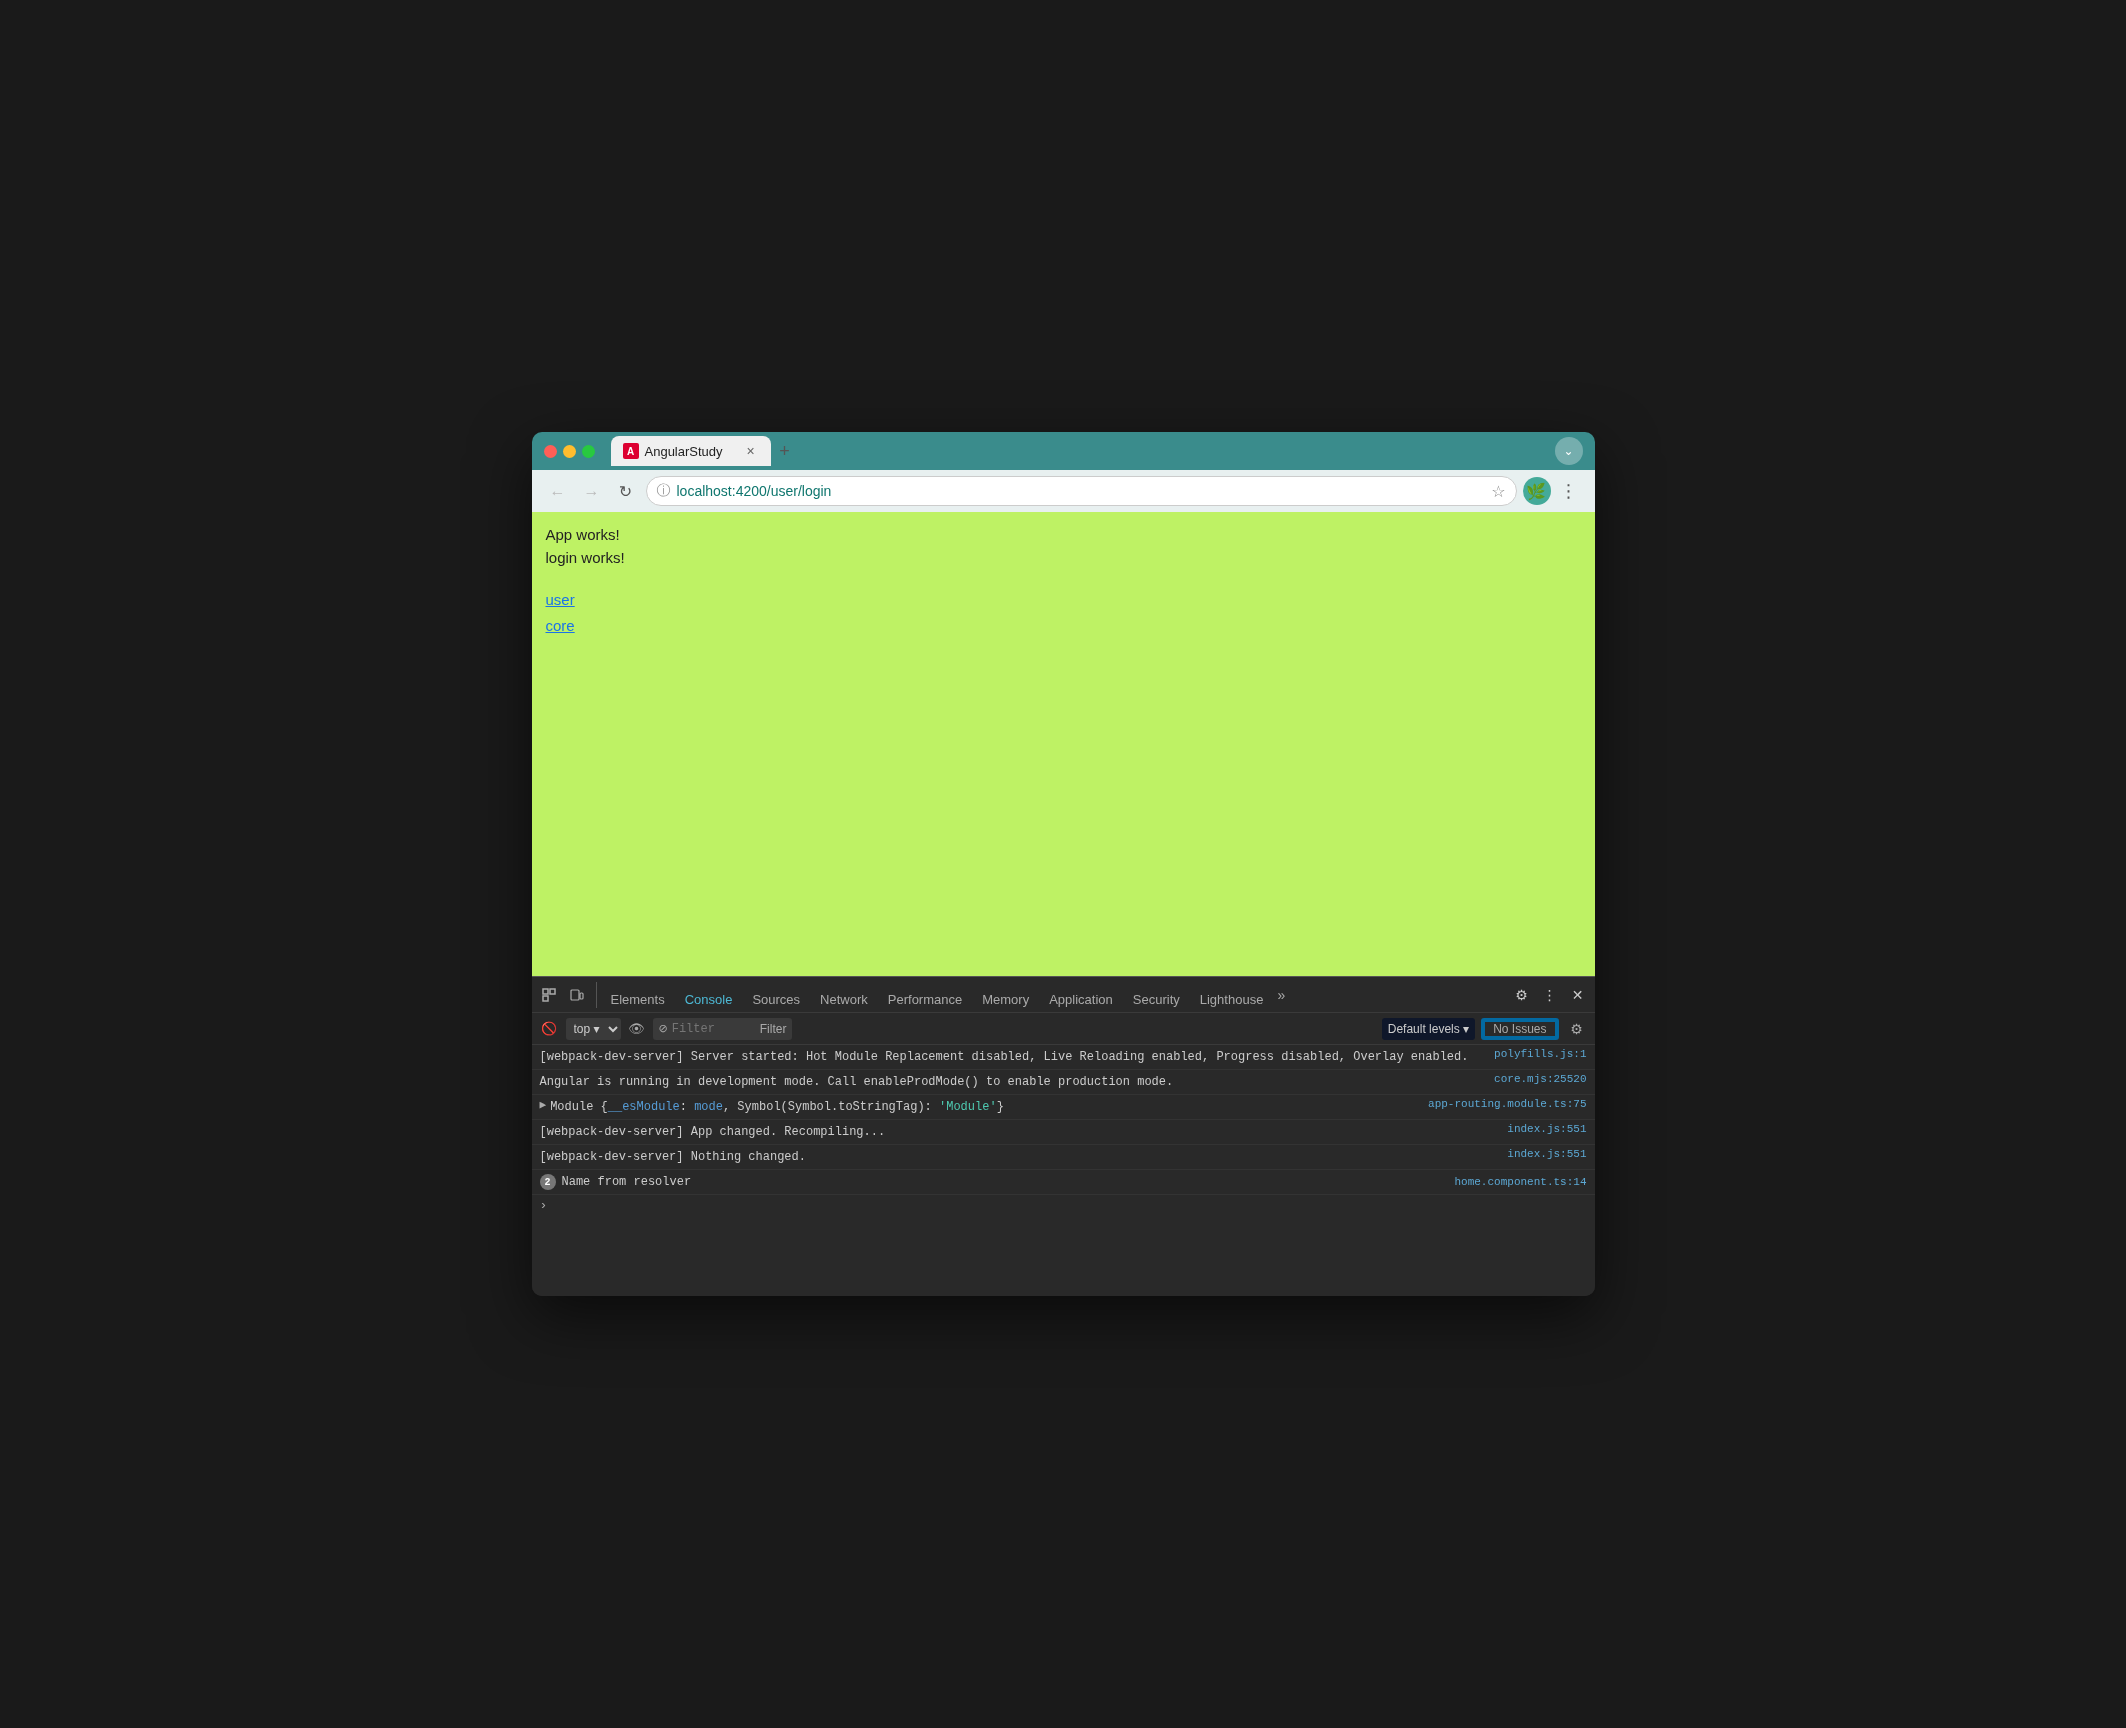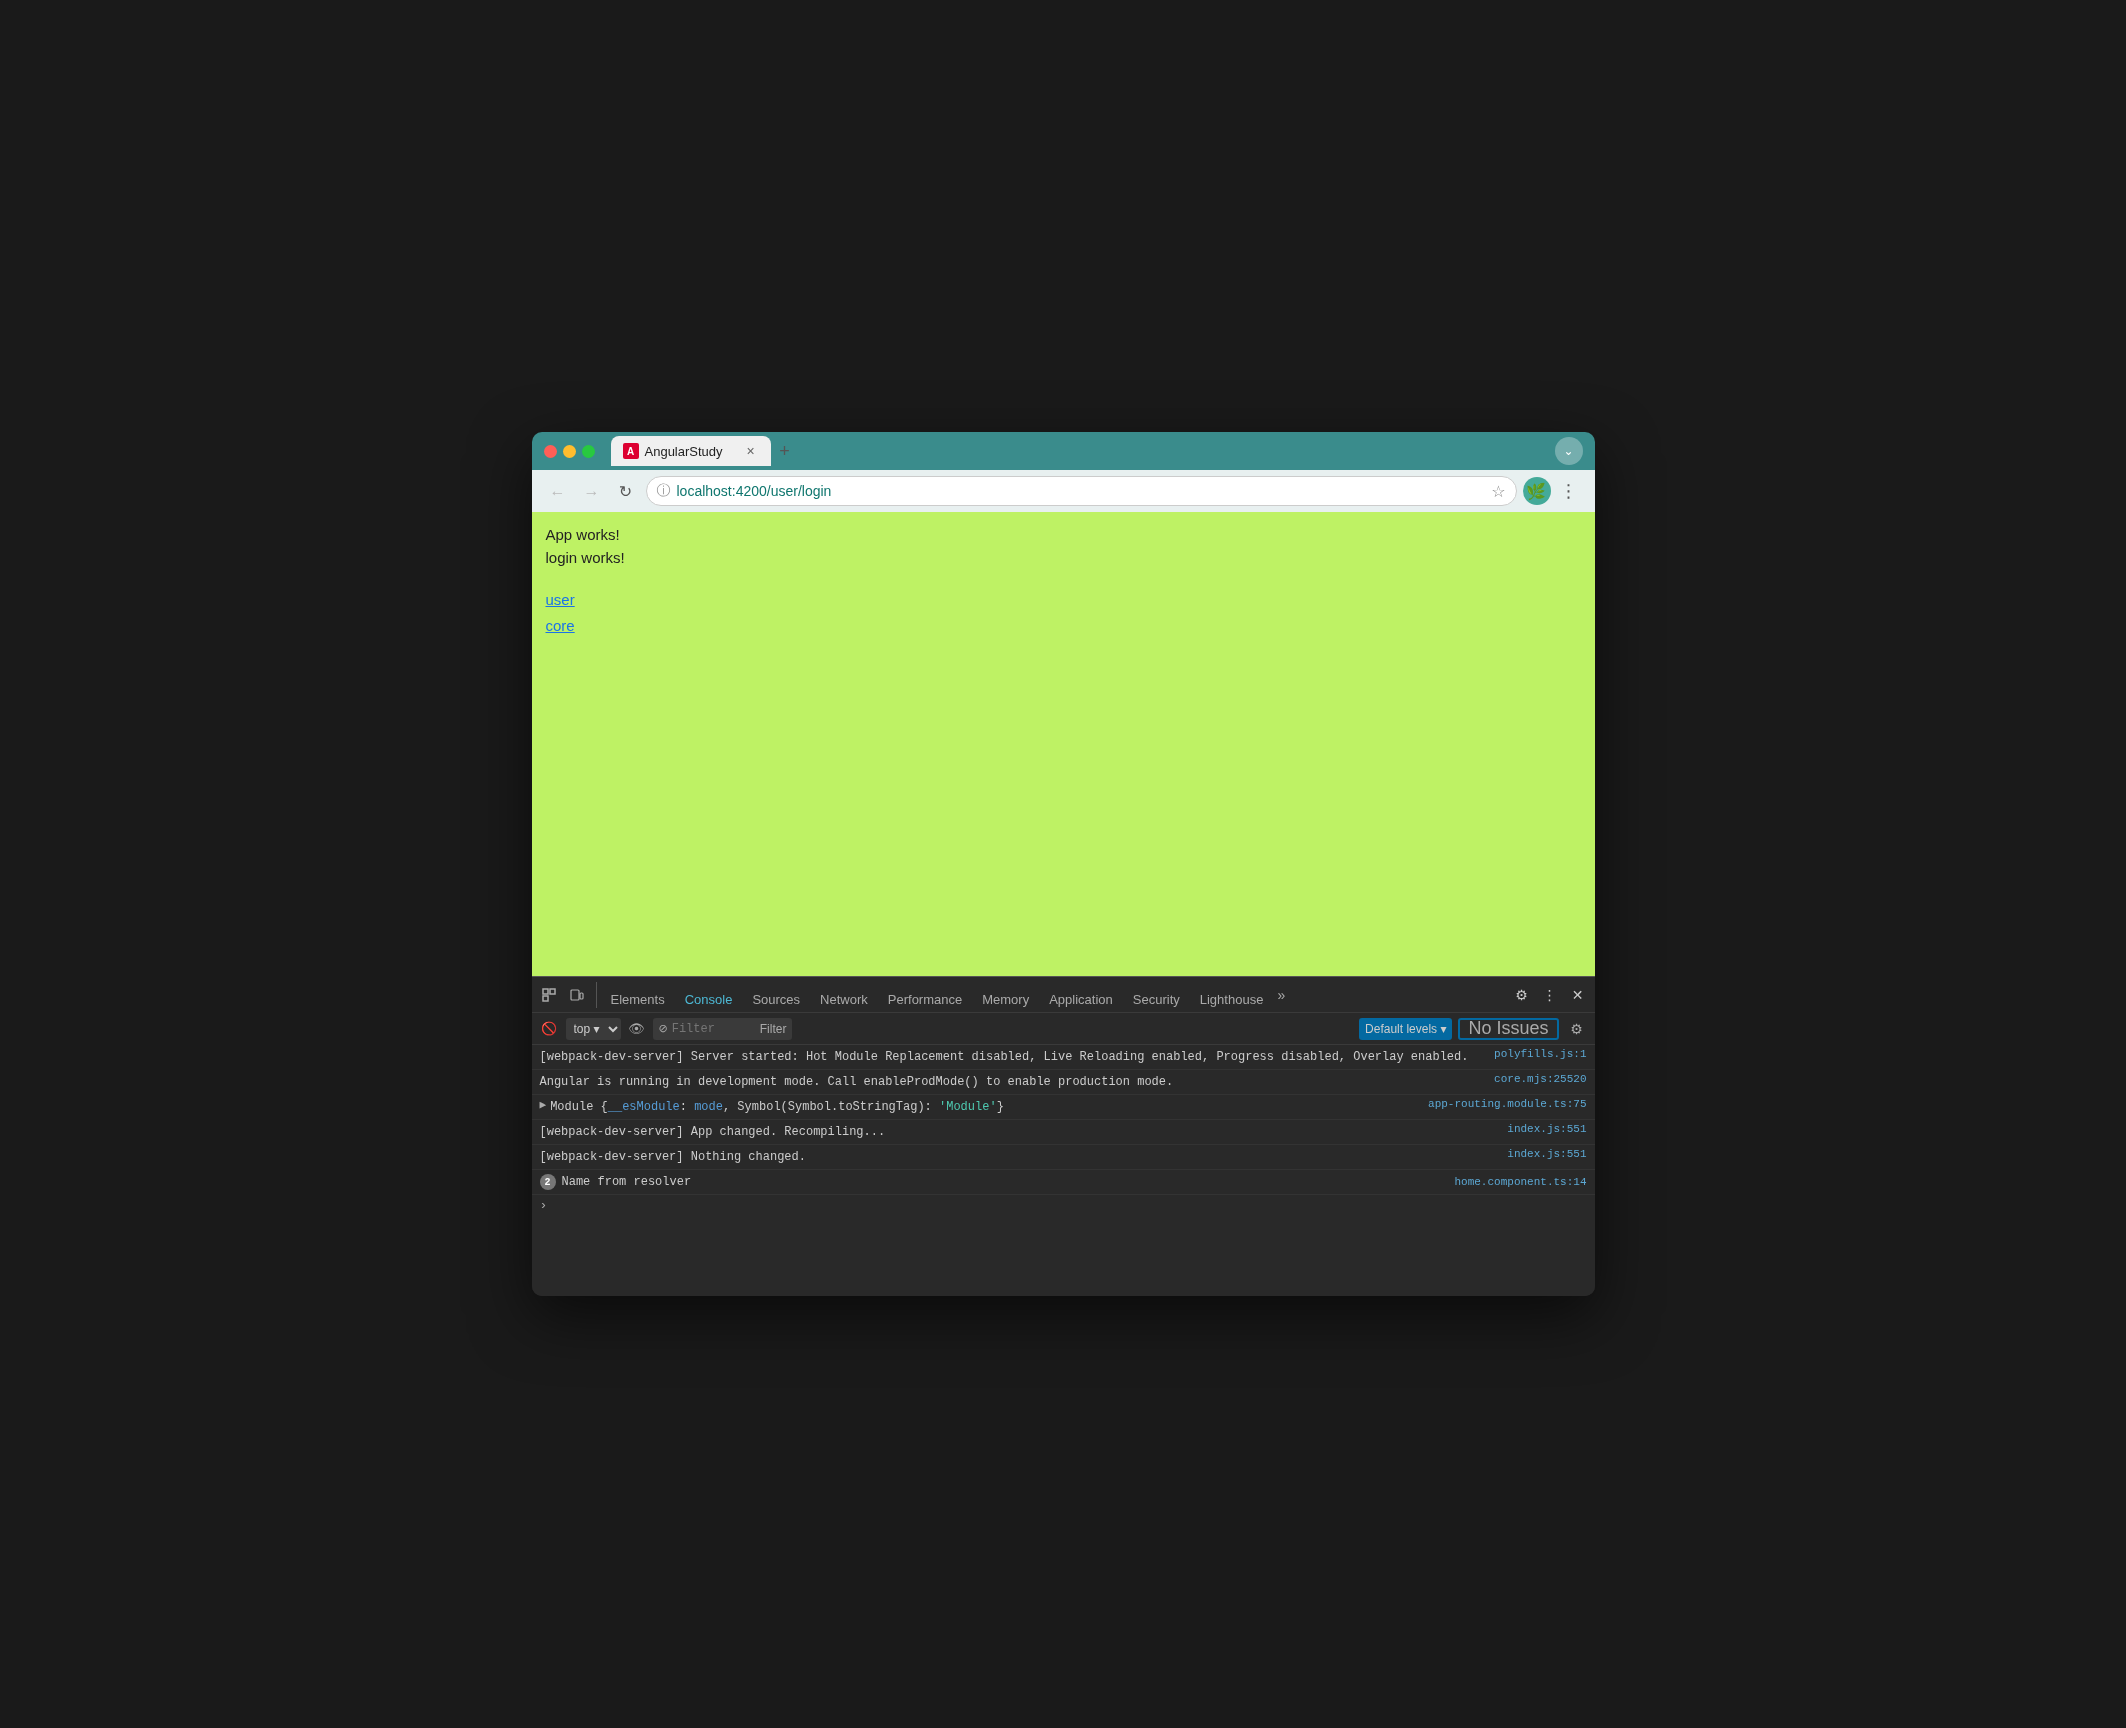--- a/index.html
+++ b/index.html
@@ -324,39 +324,39 @@
       outline: none;
       width: 80px;
     }
     .dt-levels {
       margin-left: auto;
       display: flex;
       align-items: center;
       gap: 6px;
     }
     .dt-levels-dropdown {
-      background: #0369a1;
+      background: #0f172a;
       border: none;
       color: #ccc;
       font-size: 12px;
       border-radius: 3px;
       padding: 6px 6px;
       height: 22px;
       cursor: pointer;
       display: flex;
       align-items: center;
       gap: 3px;
     }
     .no-issues-badge {
       background: #2a2a2a;
-      border: 2px solid #0369a1;
+      border: 4px solid #0369a1;
       border-radius: 3px;
       padding: 2px 8px;
       color: #aaa;
-      font-size: 18px;
+      font-size: 12px;
       height: 22px;
       display: flex;
       align-items: center;
     }
     
     .console-output {
       flex: 1;
       overflow-y: auto;
       font-family: 'Courier New', monospace;
       font-size: 12px;

